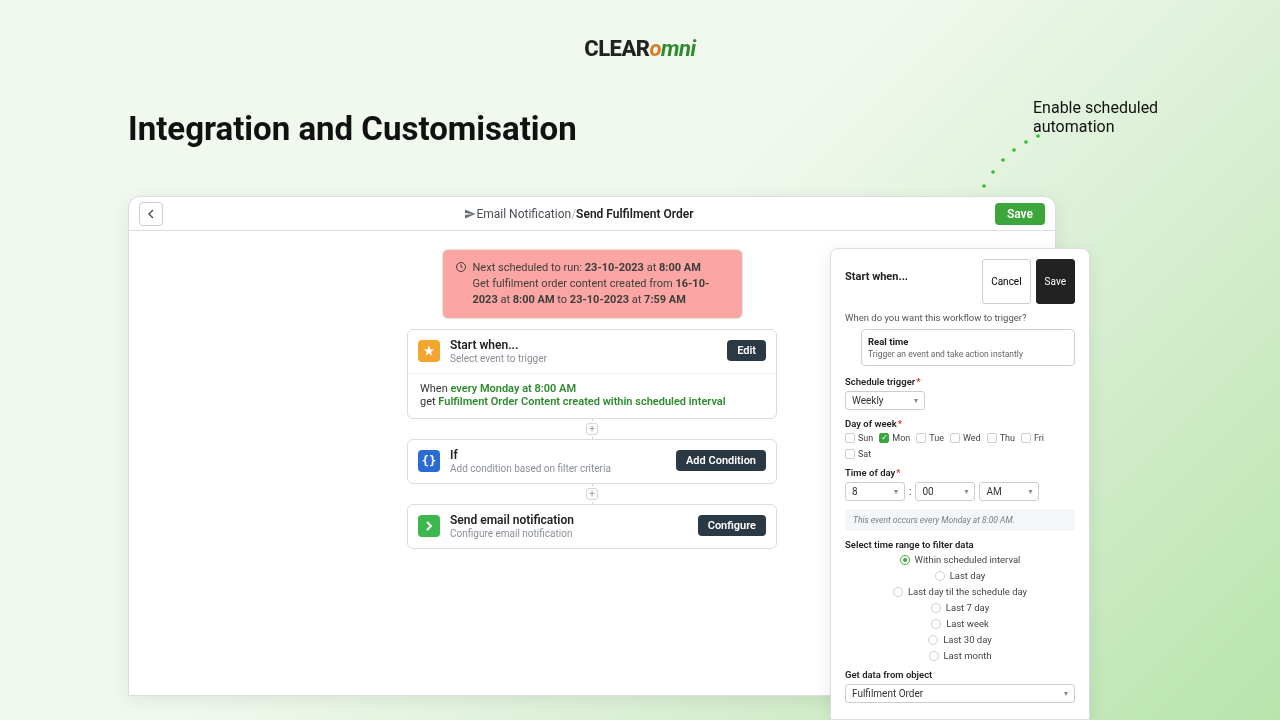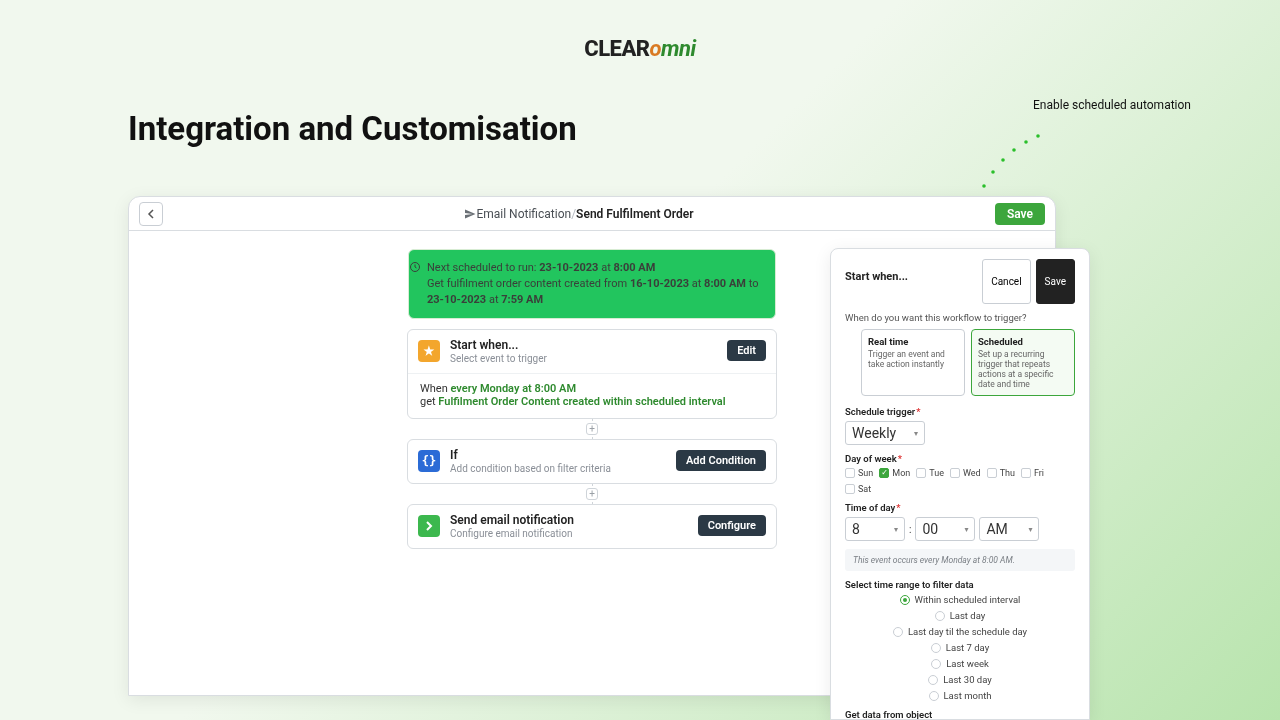--- a/index.html
+++ b/index.html
@@ -17,39 +17,39 @@
     --page-grad1:#f1f8ee;
     --page-grad2:#b8e4ad;
   }
   *{box-sizing:border-box;font-family:-apple-system,BlinkMacSystemFont,"Segoe UI",Roboto,Helvetica,Arial,sans-serif;}
   body{margin:0;width:1280px;height:720px;overflow:hidden;background:linear-gradient(135deg,var(--page-grad1) 0%,var(--page-grad1) 45%,var(--page-grad2) 100%);position:relative;}
   
   #logo{position:absolute;left:50%;top:36px;transform:translateX(-50%);font-weight:800;font-size:22px;letter-spacing:-0.5px;color:#222;}
   #logo .orange{color:#d97a22;font-style:italic;font-weight:700;}
   #logo .grn{color:var(--green-dark);font-style:italic;font-weight:700;margin-top:46px;}
   #heading{position:absolute;left:128px;top:108px;font-size:33px;font-weight:700;color:var(--ink);line-height:1.3;}
-  .annot{position:absolute;font-size:12px;color:var(--ink);}
+  .annot{position:absolute;font-size:16px;color:var(--ink);}
   #annot-left{left:135px;top:355px;width:175px;}
   #annot-right{left:1033px;top:98px;width:170px;}
   
   .dot-path{position:absolute;pointer-events:none;}
   .dot-path circle{fill:var(--green-bright);}
   .dot-end{fill:var(--green-bright);stroke:#fff;stroke-width:2;}
   
   #app{position:absolute;left:128px;top:196px;width:928px;height:500px;border-radius:12px 12px 0 0;background:var(--panel);box-shadow:0 4px 18px rgba(0,0,0,0.08);overflow:hidden;border:1px solid var(--border);}
   #app .topbar{height:34px;display:flex;align-items:center;gap:10px;padding:0 10px;border-bottom:1px solid var(--border);}
   .icon-btn{width:24px;height:24px;border:1px solid var(--border2);border-radius:4px;display:flex;align-items:center;justify-content:center;font-size:12px;color:#555;background:#fff;}
   .crumb-wrap{flex:1;display:flex;align-items:center;justify-content:center;gap:0;font-size:12px;color:#4a4f55;overflow:hidden;}
   .crumb-wrap svg{width:12px;height:12px;fill:#6a6f75;}
   .crumb-link{color:#4a4f55;}
   .crumb-sep{color:#b5bac0;}
   .crumb-active{color:#222;font-weight:600;}
   .save-btn{background:var(--green);color:#fff;border:none;border-radius:4px;padding:4px 12px;font-size:12px;font-weight:600;}
   
-  #schedule-banner{margin:18px auto 10px;width:368px;background:#22c55e;border:1px solid #d7ecd3;border-radius:6px;padding:10px 0;font-size:11px;color:#3a3f3a;line-height:1.45;}
+  #schedule-banner{margin:18px auto 10px;width:301px;background:#fca5a5;border:1px solid #d7ecd3;border-radius:6px;padding:10px 12px;font-size:11px;color:#3a3f3a;line-height:1.45;}
   #schedule-banner .row1{display:flex;gap:6px;align-items:flex-start;}
   #schedule-banner b{font-weight:700;}
   
   .step{margin:0 auto;width:370px;border:1px solid var(--border);border-radius:6px;background:#fff;}
   .step-head{display:flex;align-items:center;gap:10px;padding:8px 10px;border-bottom:1px solid transparent;}
   .step-title{font-size:12px;font-weight:600;color:#222;}
   .step-sub{font-size:10px;color:var(--muted);margin-top:1px;}
   .step-text{flex:1;}
   .dark-btn{background:var(--dark-btn);color:#fff;border:none;border-radius:4px;padding:4px 10px;font-size:11px;font-weight:600;}
   .sq{width:22px;height:22px;border-radius:4px;display:flex;align-items:center;justify-content:center;color:#fff;font-size:12px;font-weight:700;flex-shrink:0;}
@@ -69,21 +69,21 @@
   #side .hdr .btns{display:flex;gap:5px;}
   .btn-s{border:1px solid var(--border2);background:#fff;border-radius:3px;padding:16px 8px;font-size:10px;}
   .btn-s.dark{background:#222;color:#fff;border-color:#222;}
   .q{font-size:9.5px;color:#555;margin-bottom:6px;}
   .trig-choice{display:flex;gap:6px;margin-bottom:10px;padding-left:16px;}
   .trig{flex:1;border:1px solid var(--border2);border-radius:4px;padding:6px;font-size:8.5px;color:#666;}
   .trig b{display:block;font-size:9.5px;color:#222;margin-bottom:2px;}
   .trig.sel{border-color:var(--green);background:#f4fbf3;}
   .lbl{font-size:9.5px;font-weight:600;color:#222;margin:8px 0 4px;display:block;}
   .req::after{content:"*";color:#d33;margin-left:1px;}
-  .sel-box{border:1px solid var(--border2);border-radius:3px;padding:3px 6px;font-size:14px;display:flex;align-items:center;justify-content:space-between;min-width:60px;background:#fff;}
+  .sel-box{border:1px solid var(--border2);border-radius:3px;padding:3px 6px;font-size:10px;display:flex;align-items:center;justify-content:space-between;min-width:60px;background:#fff;}
   .sel-box::after{content:"▾";color:#888;font-size:8px;margin-left:6px;}
   .days{display:flex;gap:6px;flex-wrap:wrap;}
   .day{display:flex;align-items:center;gap:3px;font-size:9px;color:#444;}
   .cb{width:10px;height:10px;border:1px solid var(--border2);border-radius:2px;display:inline-block;position:relative;}
   .cb.on{background:var(--green);border-color:var(--green);}
   .cb.on::after{content:"✓";color:#fff;font-size:8px;position:absolute;left:1px;top:-1px;}
   .time-row{display:flex;align-items:center;gap:4px;}
   .hint-box{background:#f4f6f8;border-radius:3px;padding:6px 8px;font-size:8.5px;color:#7a7f85;font-style:italic;margin-top:8px;}
   .radio-col{display:flex;flex-direction:column;gap:5px;margin-top:4px;align-items:center;}
   .rad{display:flex;align-items:center;gap:5px;font-size:9.5px;color:#444;}
@@ -239,23 +239,20 @@
     <div class="btns">
       <button class="btn-s">Cancel</button>
       <button class="btn-s dark">Save</button>
     </div>
   </div>
   <div class="q">When do you want this workflow to trigger?</div>
   <div class="trig-choice">
     <div class="trig">
       <b>Real time</b><span>Trigger an event and take action instantly</span>
     </div>
-    <div class="trig sel">
-      <b>Scheduled</b><span>Set up a recurring trigger that repeats actions at a specific date and time</span>
-    </div>
   </div>
 
   <span class="lbl req">Schedule trigger</span>
   <div class="sel-box" style="width:80px">Weekly</div>
 
   <span class="lbl req">Day of week</span>
   <div class="days">
     <label class="day">
         <span class="cb"></span>
         <span>Sun</span>

